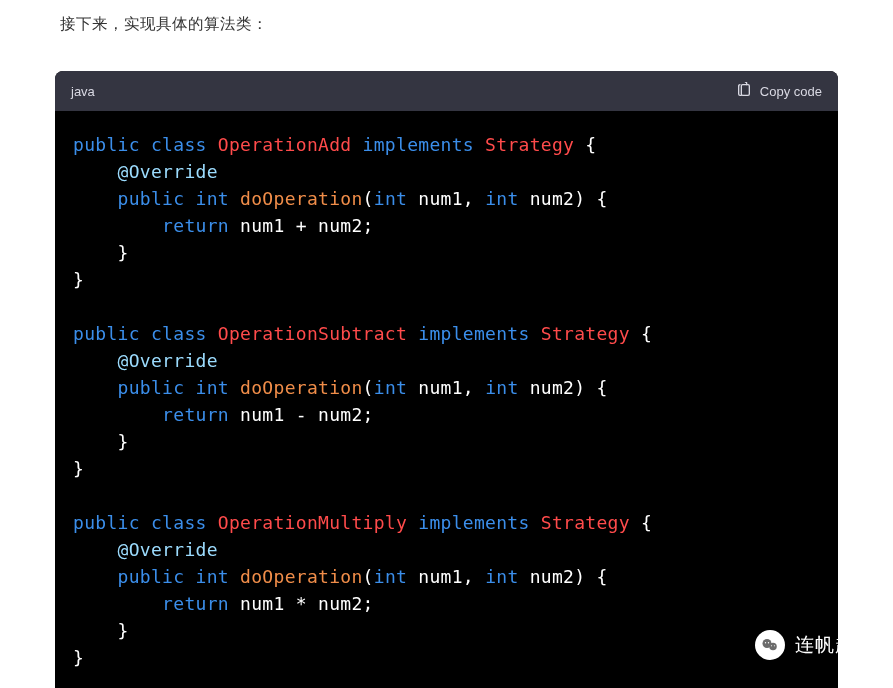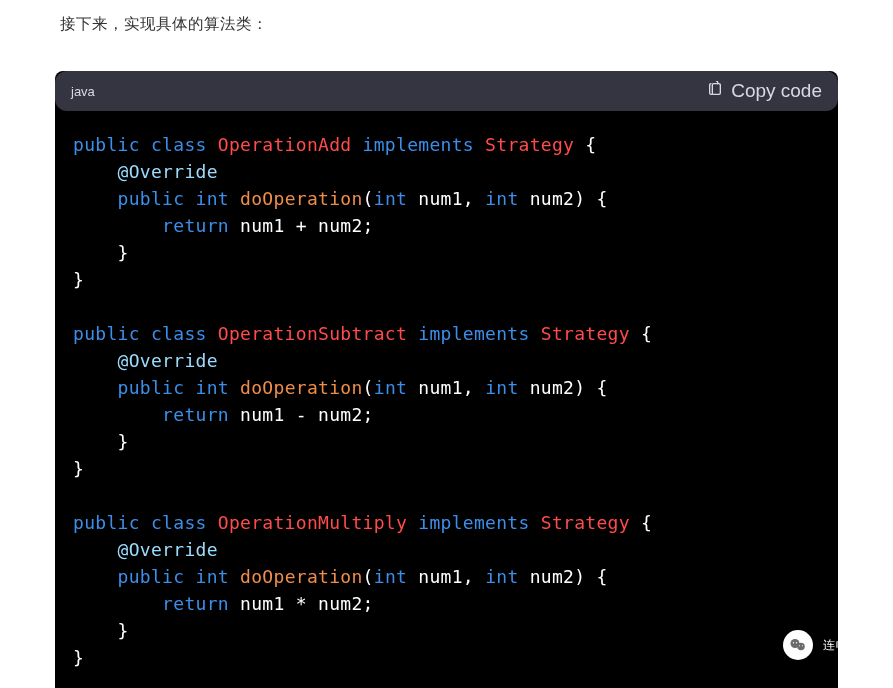--- a/index.html
+++ b/index.html
@@ -23,33 +23,32 @@
     border-radius: 8px;
     overflow: hidden;
   }
   .code-header {
     background: #343541;
     height: 40px;
     display: flex;
     align-items: center;
     justify-content: space-between;
     padding: 0 16px;
-    border-radius: 12px;
   }
   .code-lang {
     color: #d9d9e3;
     font-size: 13px;
     font-family: -apple-system, sans-serif;
   }
   .copy-btn {
     display: flex;
     align-items: center;
     gap: 8px;
     color: #d9d9e3;
-    font-size: 19px;
+    font-size: 13px;
     cursor: pointer;
     font-family: -apple-system, sans-serif;
   }
   .copy-btn svg { width: 16px; height: 16px; }
   .code-body {
     padding: 20px 18px 24px 18px;
     font-family: "SimSun", "宋体", Consolas, monospace;
     font-size: 18px;
     line-height: 27px;
     color: #ffffff;
@@ -63,21 +62,21 @@
   .tk-pl   { color: #ffffff; }      
   
   .watermark {
     position: absolute;
     right: 18px;
     bottom: 28px;
     display: flex;
     align-items: center;
     gap: 10px;
     color: #ffffff;
-    font-size: 12px;
+    font-size: 19px;
     font-weight: 500;
     letter-spacing: 1px;
     filter: blur(0.5px);
   }
   .wm-icon {
     width: 30px; height: 30px;
     background: #fff;
     border-radius: 50%;
     display:flex;align-items:center;justify-content:center;
     color:#595959;font-size:15px;font-weight:bold;

